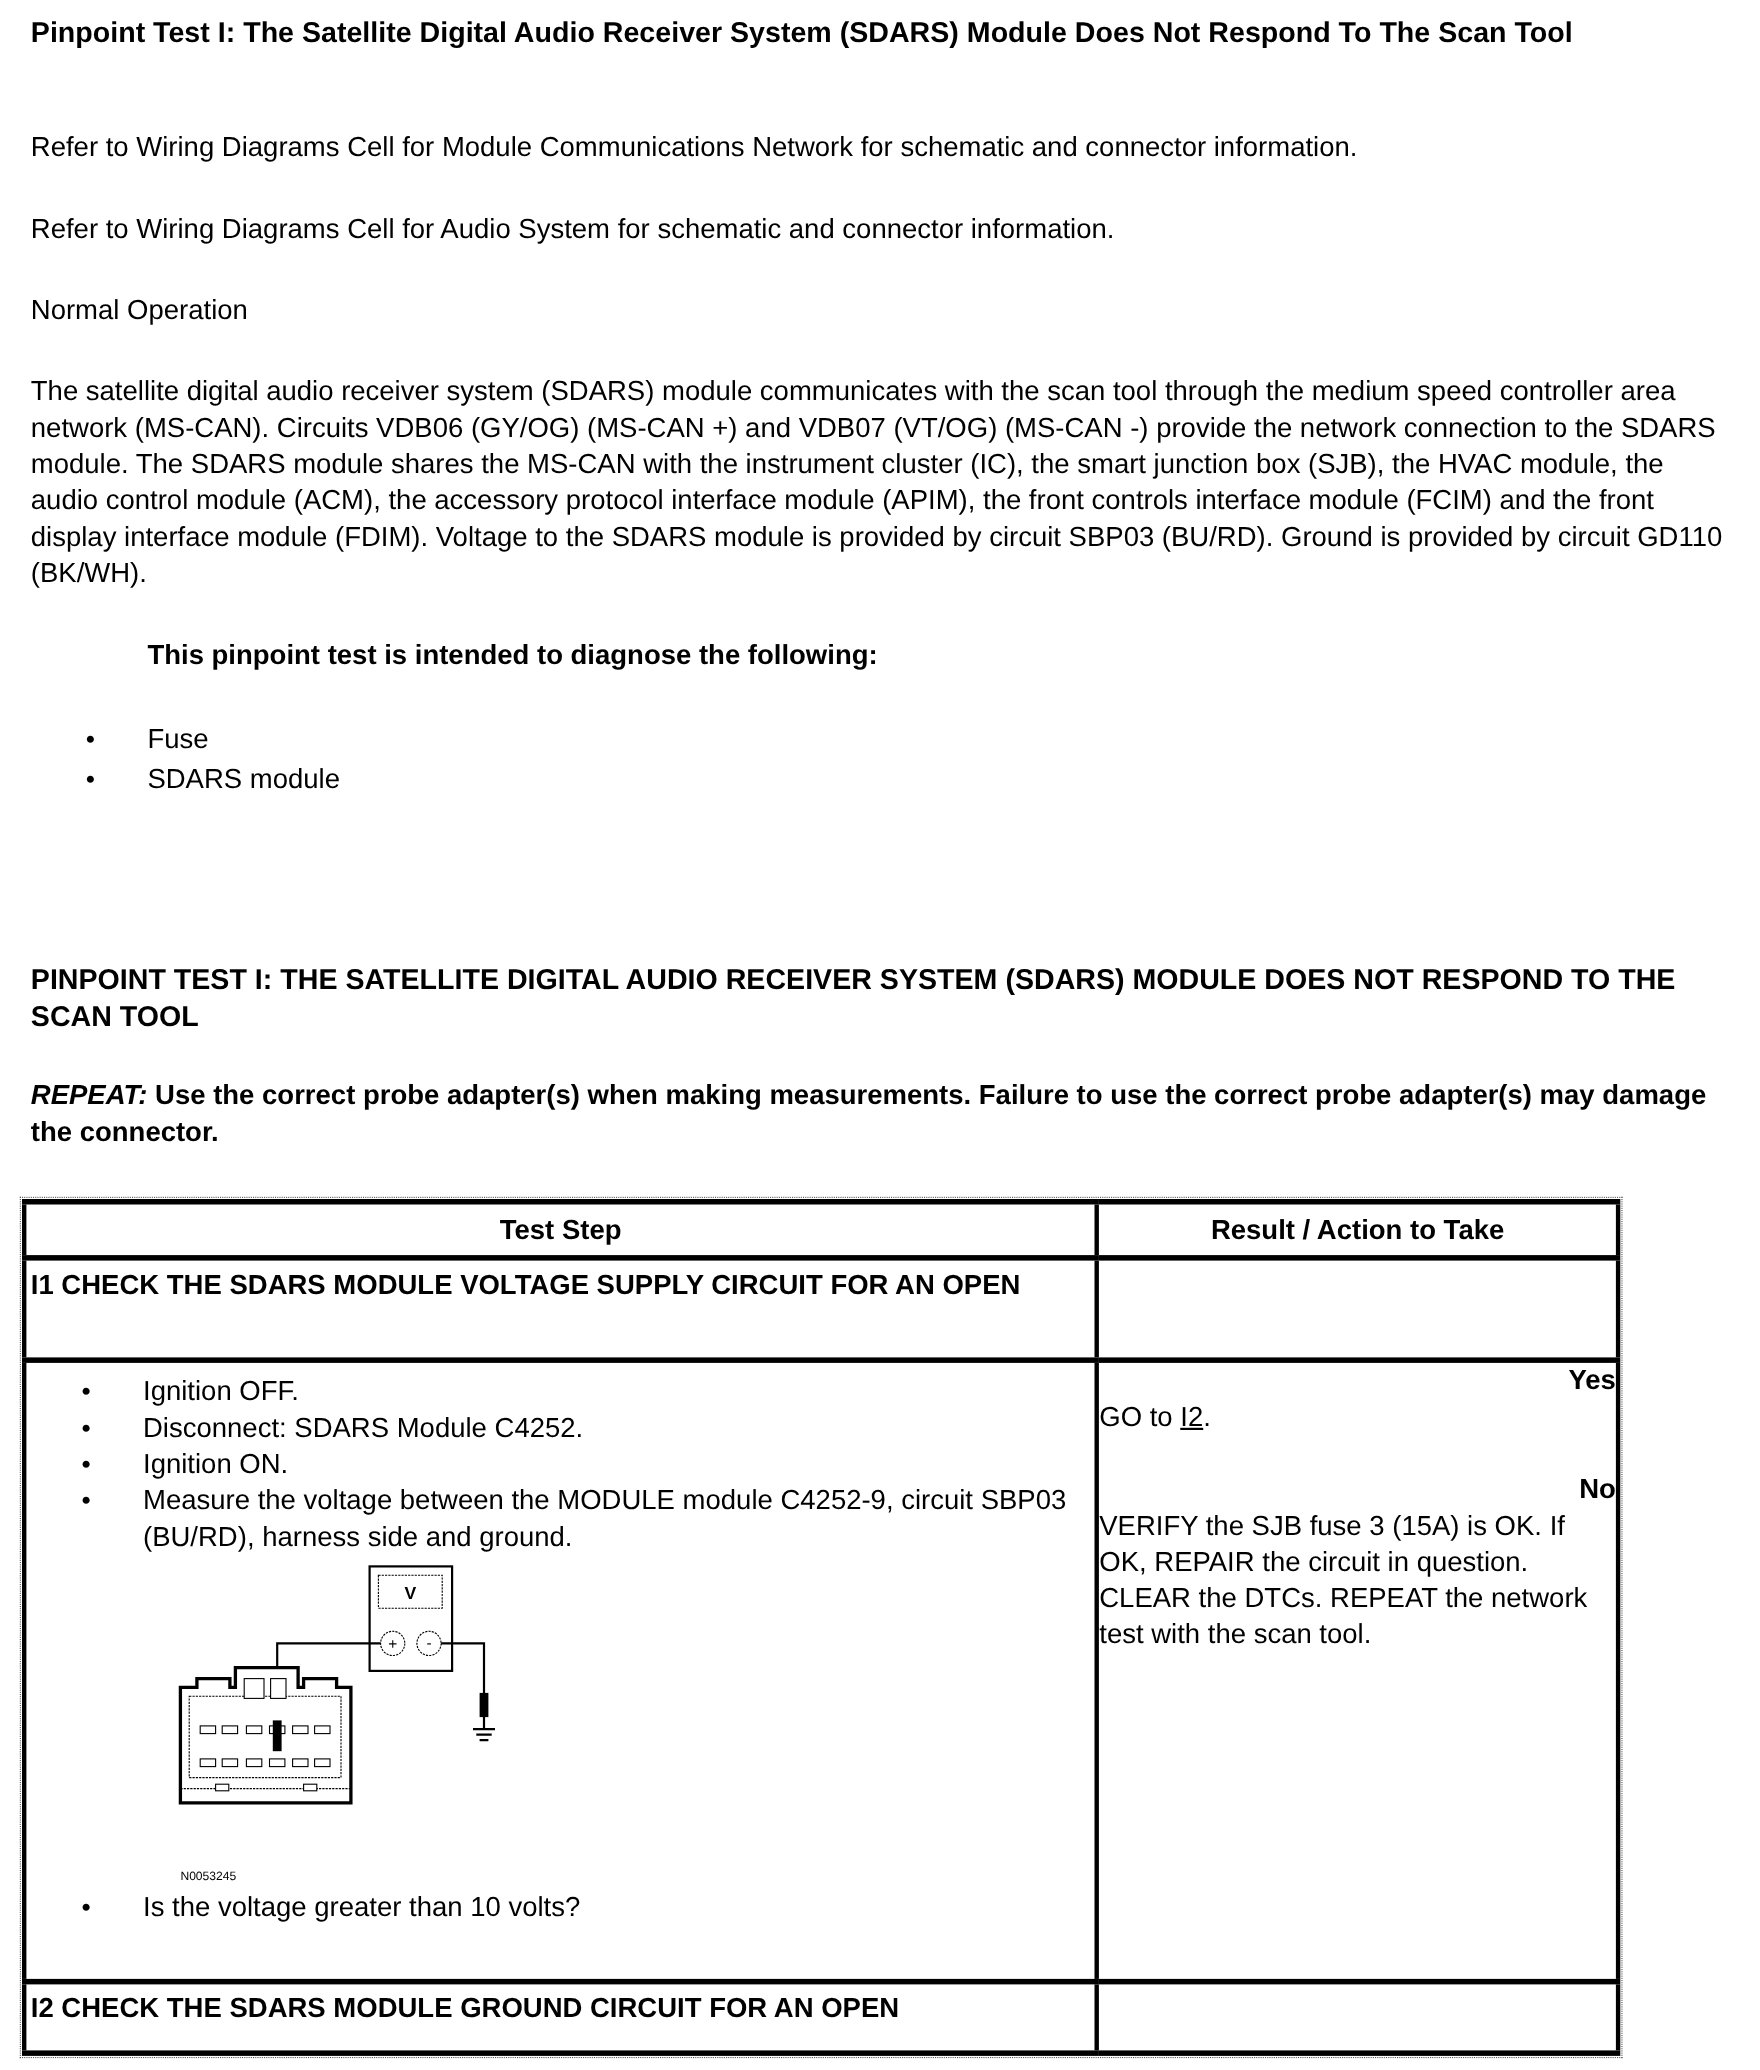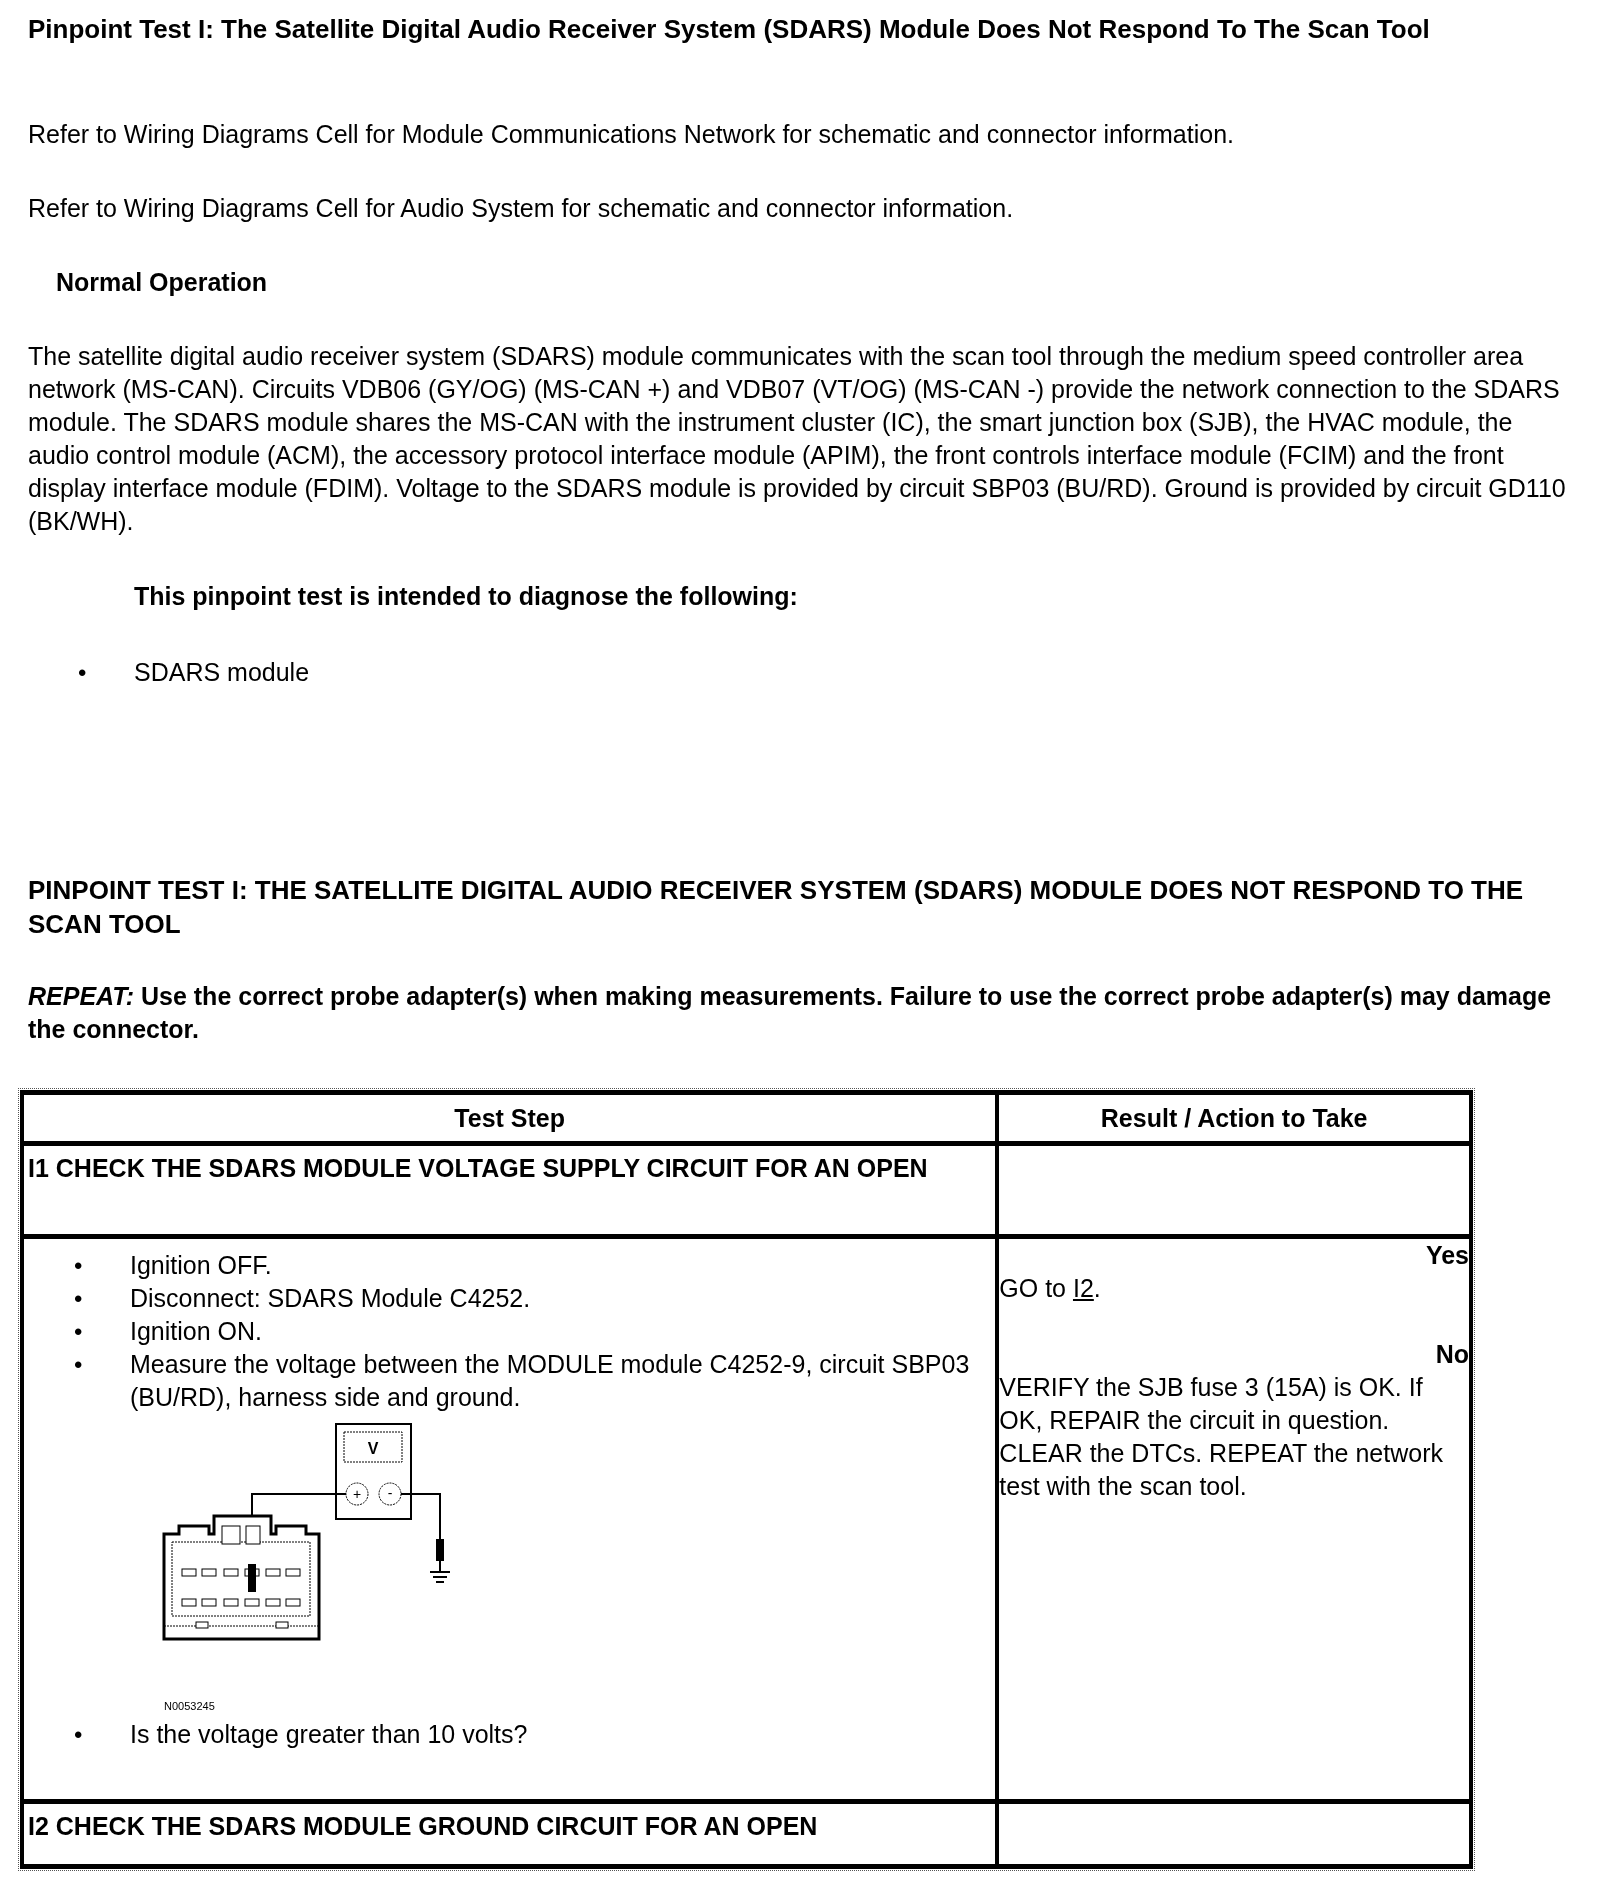--- a/index.html
+++ b/index.html
@@ -9,21 +9,21 @@
   }
   .page { position: absolute; left: 28px; top: 0; width: 1560px; }
   .title {
     position: absolute; top: 12px; left: 0; width: 1540px;
     font-weight: bold; font-size: 26px; line-height: 34px;
   }
   .p {
     position: absolute; left: 0; width: 1540px;
     font-size: 25px; line-height: 33px;
   }
-  .h-bold { font-weight: bold; margin-left: 28px; }
+  .h-bold { font-weight: normal; }
   .indent-heading {
     position: absolute; left: 106px; top: 580px;
     font-weight: bold; font-size: 25px; line-height: 33px;
   }
   .bullets {
     position: absolute; left: 0; top: 655px; margin: 0; padding: 0; list-style: none;
   }
   .bullets li, .cell-bullets li {
     position: relative; padding-left: 106px; font-size: 25px; line-height: 35.5px;
   }
@@ -80,20 +80,21 @@
   <div class="title">Pinpoint Test I: The Satellite Digital Audio Receiver System (SDARS) Module Does Not Respond To The Scan Tool</div>
 
   <div class="p" style="top:118px">Refer to Wiring Diagrams Cell for Module Communications Network for schematic and connector information.</div>
   <div class="p" style="top:192px">Refer to Wiring Diagrams Cell for Audio System for schematic and connector information.</div>
 
   <div class="p h-bold" style="top:266px">Normal Operation</div>
   <div class="p" style="top:340px">The satellite digital audio receiver system (SDARS) module communicates with the scan tool through the medium speed controller area network (MS-CAN). Circuits VDB06 (GY/OG) (MS-CAN +) and VDB07 (VT/OG) (MS-CAN -) provide the network connection to the SDARS module. The SDARS module shares the MS-CAN with the instrument cluster (IC), the smart junction box (SJB), the HVAC module, the audio control module (ACM), the accessory protocol interface module (APIM), the front controls interface module (FCIM) and the front display interface module (FDIM). Voltage to the SDARS module is provided by circuit SBP03 (BU/RD). Ground is provided by circuit GD110 (BK/WH).</div>
 
   <div class="indent-heading">This pinpoint test is intended to diagnose the following:</div>
   <ul class="bullets">
+    <li>Fuse</li>
     <li>SDARS module</li>
   </ul>
 
   <div class="upper-title">PINPOINT TEST I: THE SATELLITE DIGITAL AUDIO RECEIVER SYSTEM (SDARS) MODULE DOES NOT RESPOND TO THE SCAN TOOL</div>
 
   <div class="notice">
     <span class="lbl">REPEAT:</span><span> Use the correct probe adapter(s) when making measurements. Failure to use the correct probe adapter(s) may damage the connector.</span>
   </div>
 
   <table class="steps">

